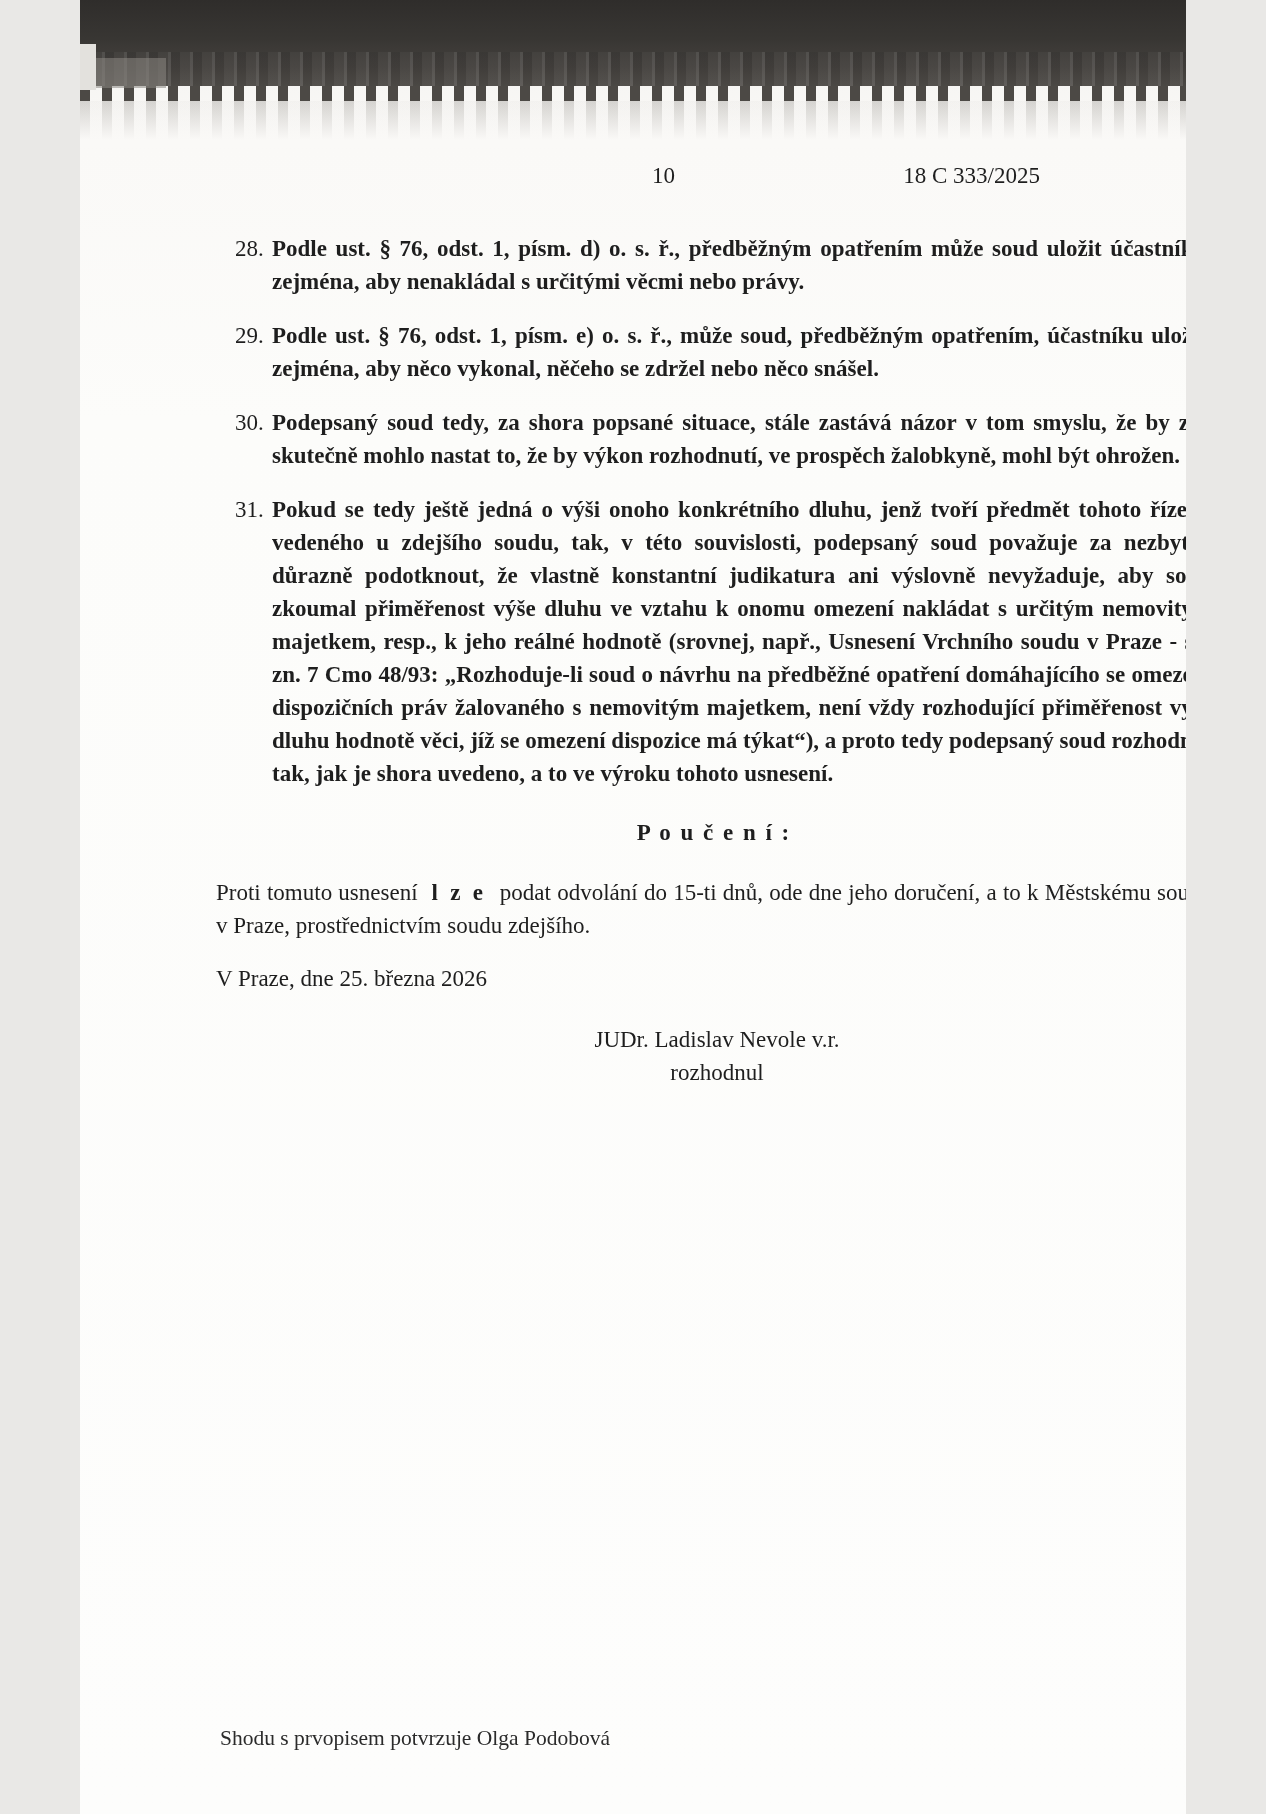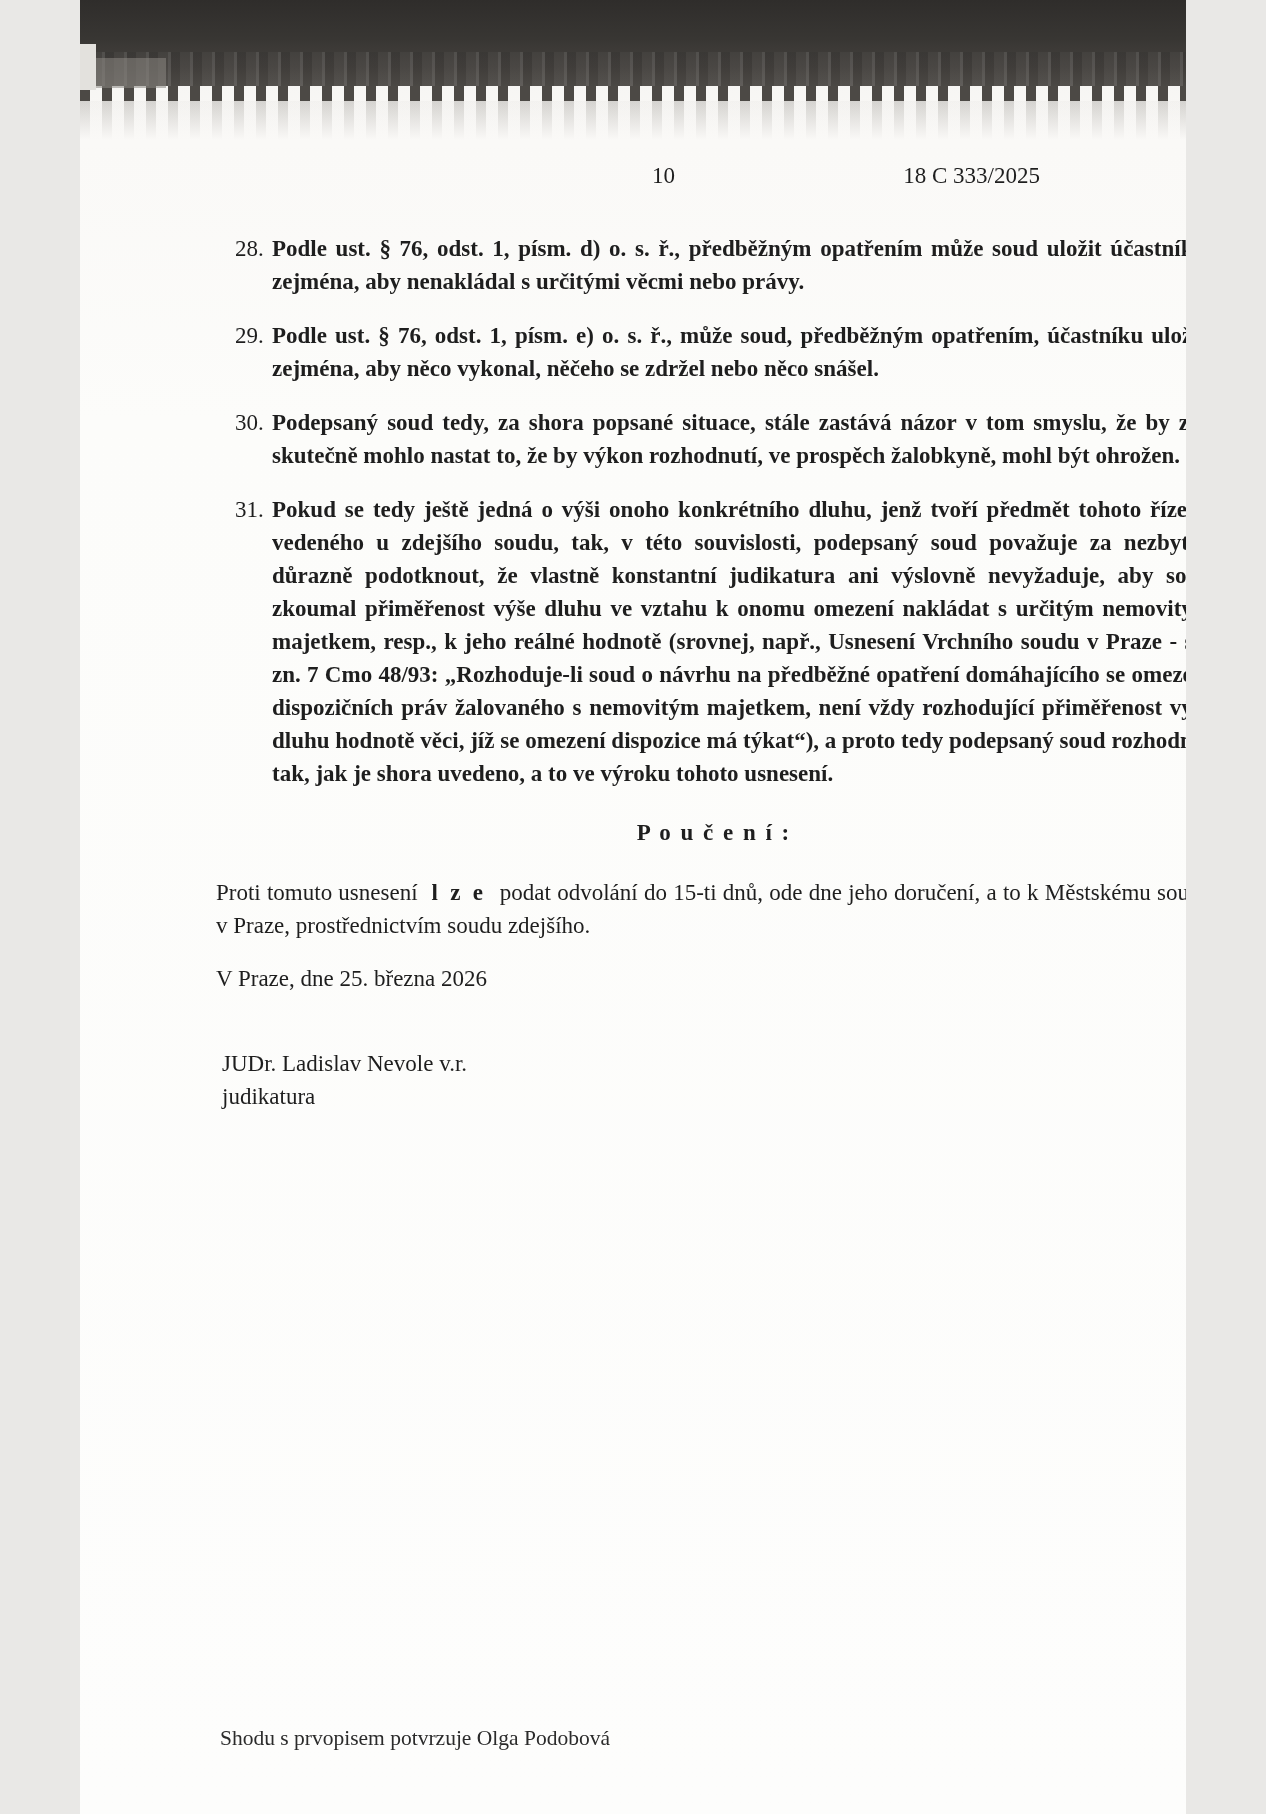--- a/index.html
+++ b/index.html
@@ -68,21 +68,21 @@
     font-size:23px; font-weight:bold;
     letter-spacing:2px;
   }
   .advisory-body{
     margin:0; text-align:justify;
   }
   .lze{ font-weight:bold; letter-spacing:3px; margin:0 14px; }
 
   .date-line{ margin:20px 0 0 0; }
 
-  .signature{ margin:52px 0 0 0; padding-left:6px; }
+  .signature{ margin:28px 0 0 0; padding-left:6px;text-align:center; }
   .signature p{ margin:0; }
 
   .footer-note{
     position:absolute; left:140px; top:1726px;
     font-size:21.5px; color:#2b2b2b; margin:0;
   }
 </style>
 </head>
 <body>
 
@@ -122,20 +122,20 @@
     </div>
 
     <h3 class="advisory-heading">P o u č e n í :</h3>
 
     <p class="advisory-body"><span>Proti tomuto usnesení</span><span class="lze">l z e</span><span>podat odvolání do 15-ti dnů, ode dne jeho doručení, a to k Městskému soudu v Praze, prostřednictvím soudu zdejšího.</span></p>
 
     <p class="date-line">V Praze, dne 25. března 2026</p>
 
     <div class="signature">
       <p>JUDr. Ladislav Nevole v.r.</p>
-      <p>judikatura</p>
+      <p>rozhodnul</p>
     </div>
 
   </div>
 
   <p class="footer-note">Shodu s prvopisem potvrzuje Olga Podobová</p>
 
 </div>
 
 </body></html>

